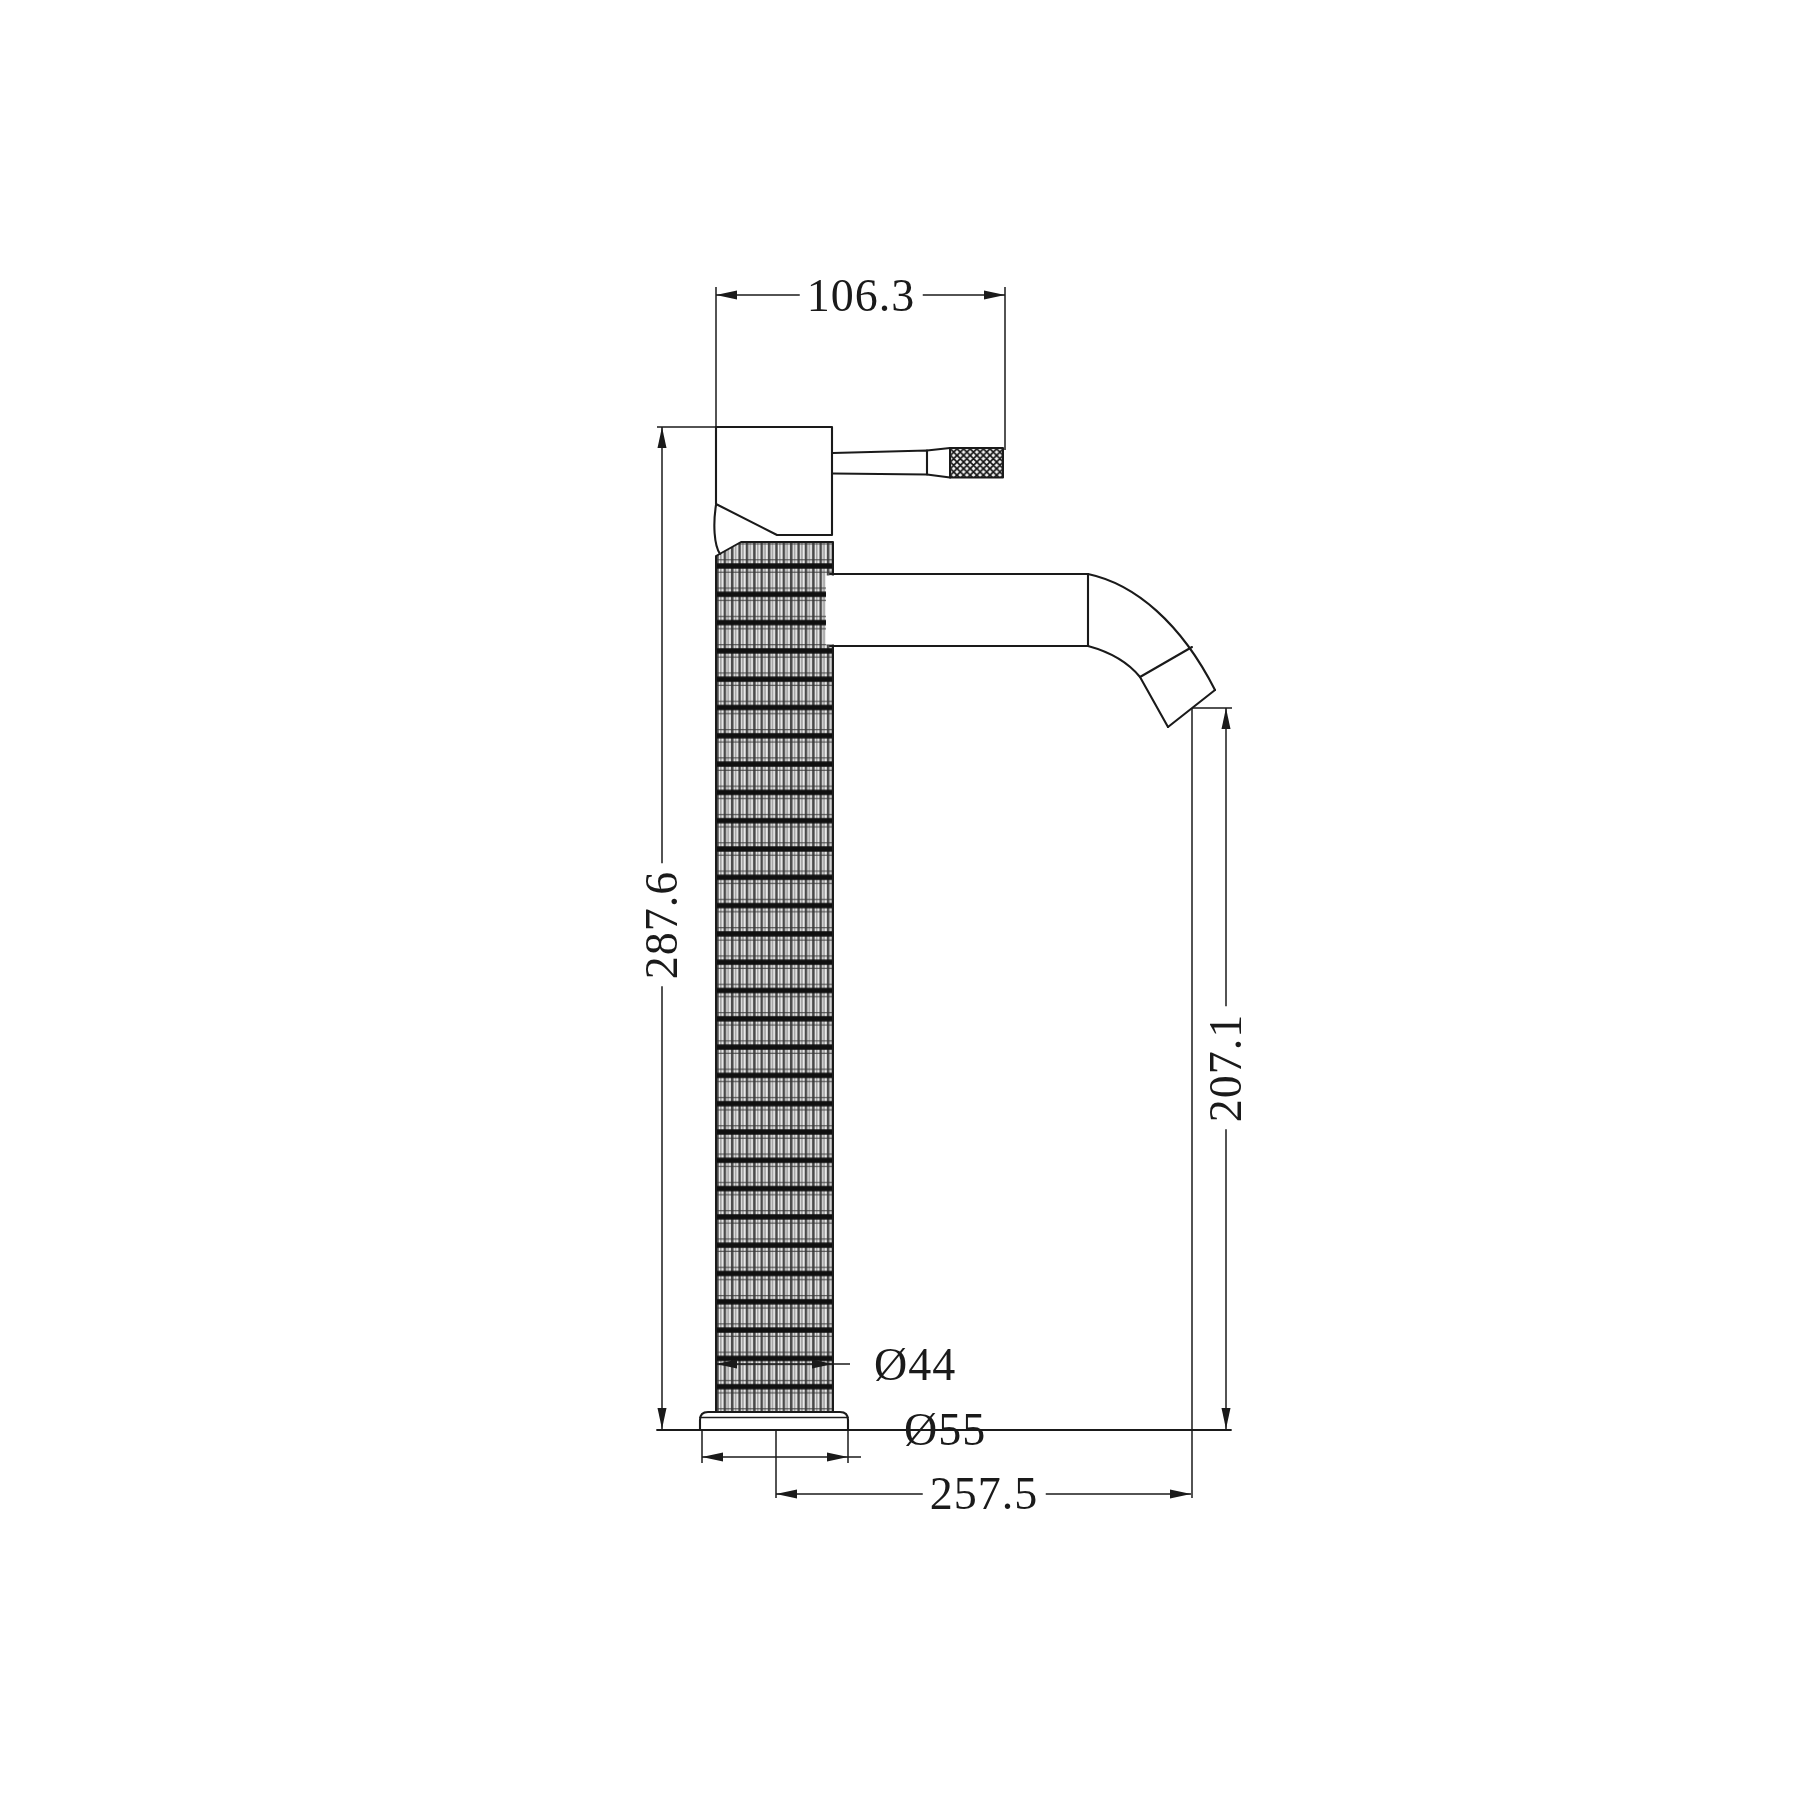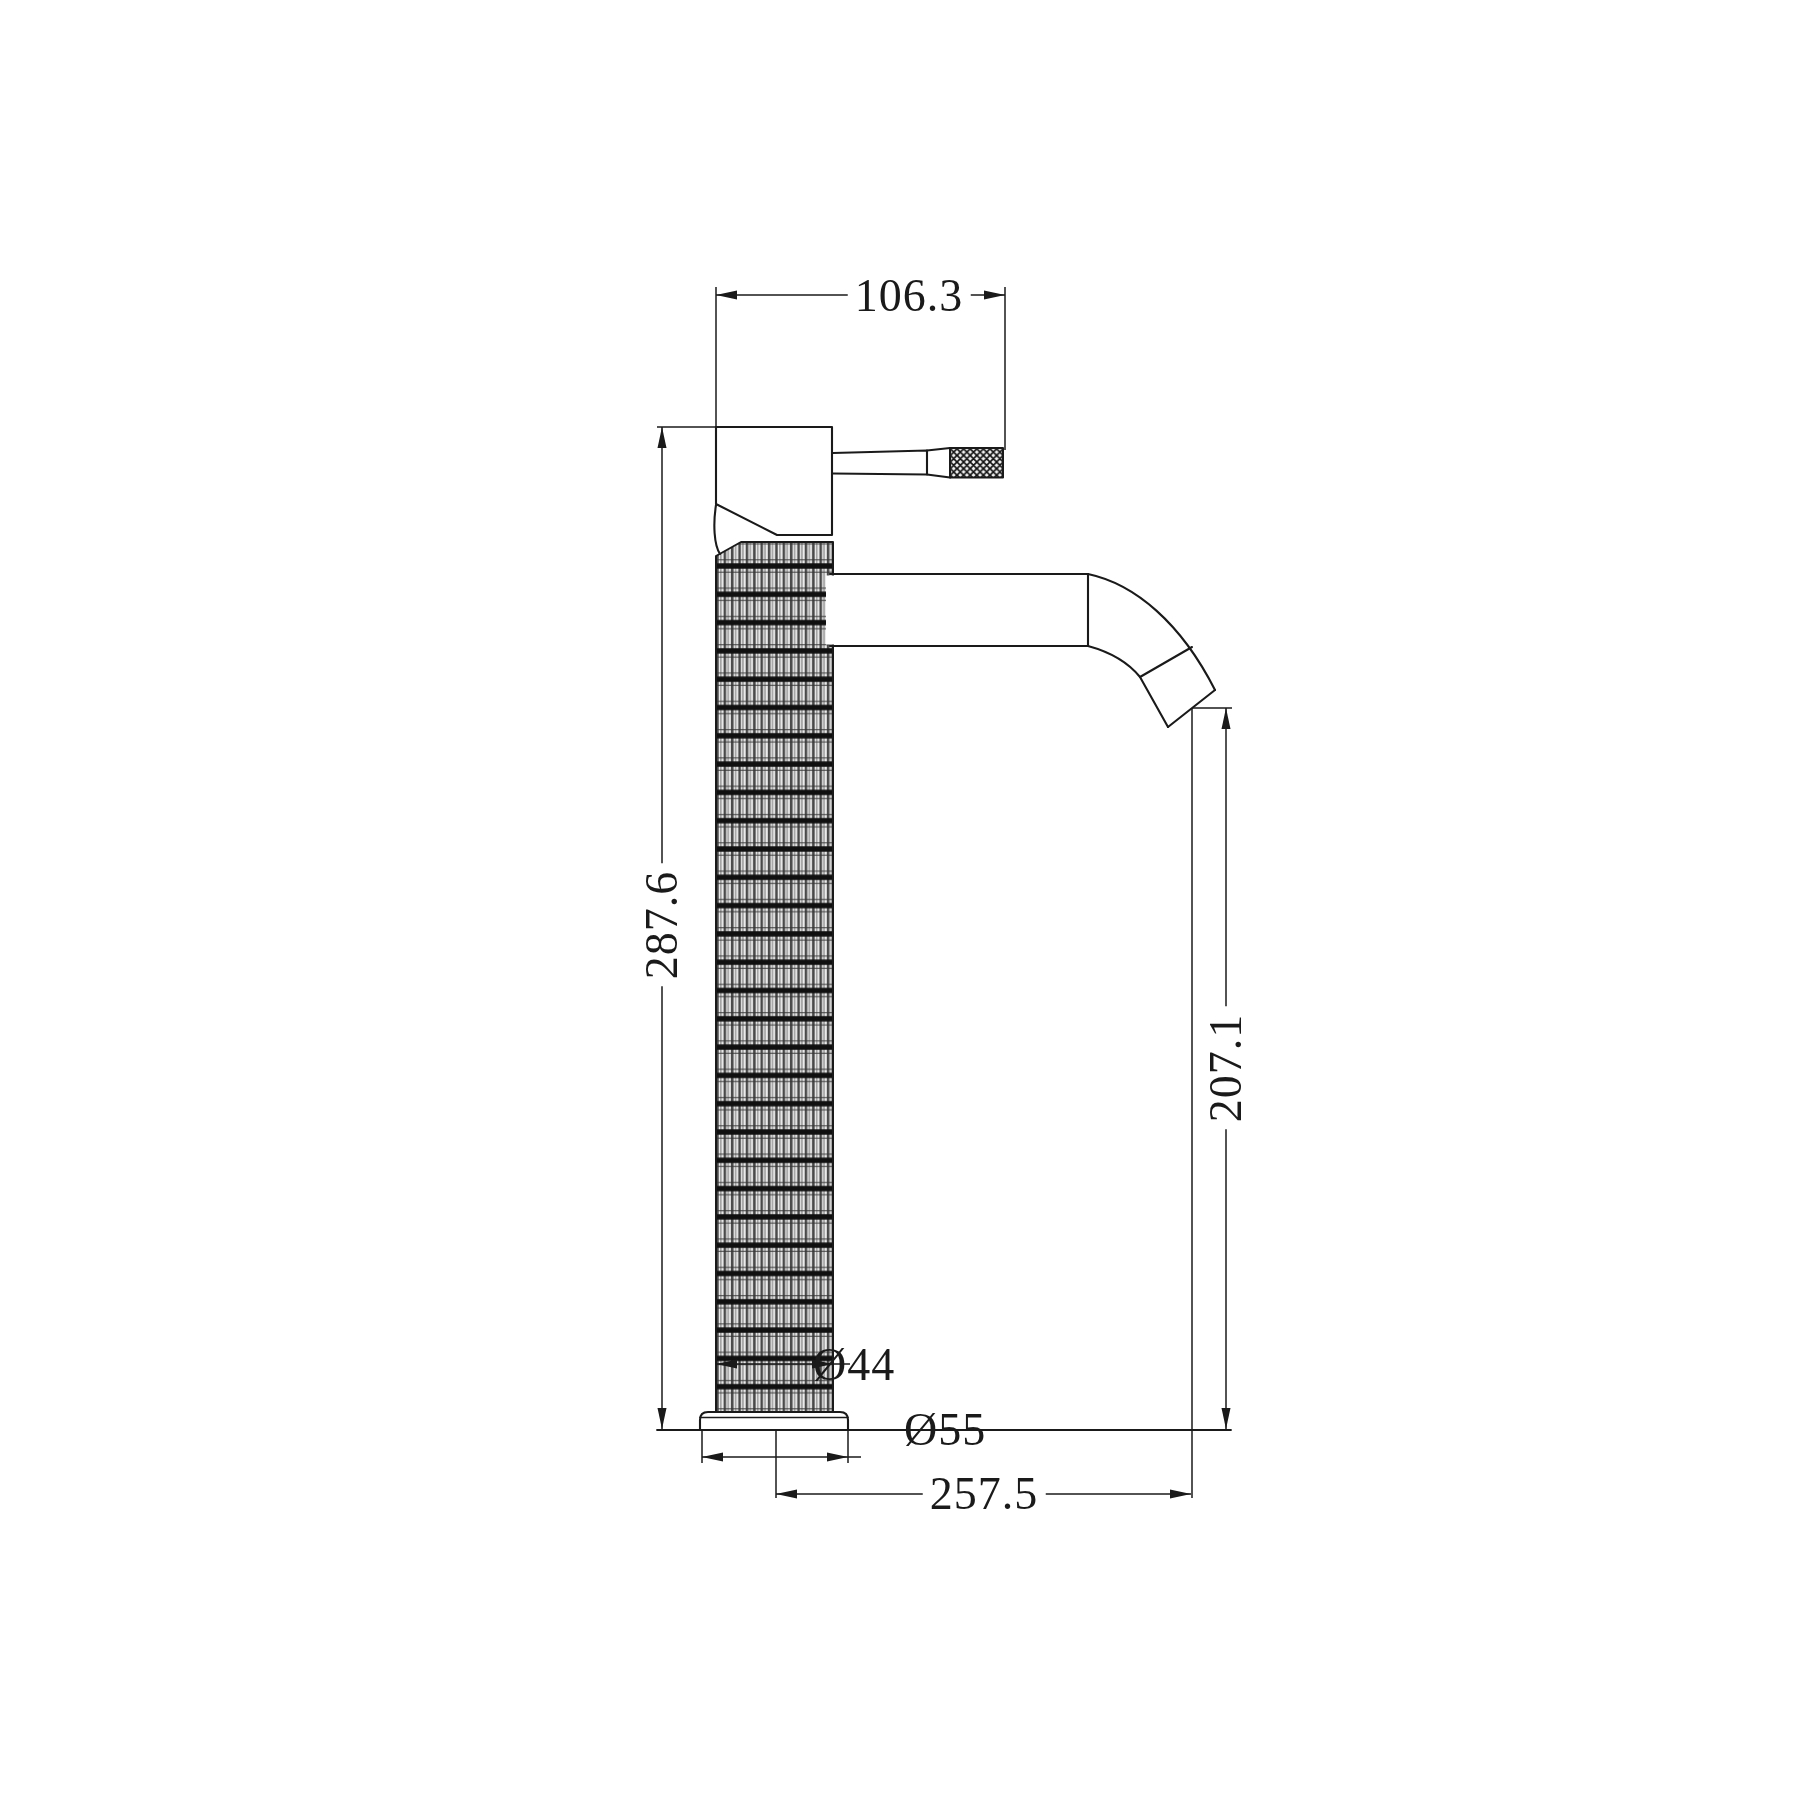--- a/index.html
+++ b/index.html
@@ -110,25 +110,25 @@
 
     <g>
       <path d="M776,1430 L776,1498"></path>
       <path d="M776,1494 L1191,1494"></path>
       <path d="M776,1494 L797,1489.5 L797,1498.5 Z" fill="#1a1a1a" stroke="none"></path>
       <path d="M1191,1494 L1170,1489.5 L1170,1498.5 Z" fill="#1a1a1a" stroke="none"></path>
     </g>
   </g>
 </svg>
 
-<div class="dim-label" style="left:861px;top:296px;margin-left:48px;">106.3</div>
+<div class="dim-label" style="left:861px;top:296px;">106.3</div>
 
 <div class="dim-label vert" style="left:662px;top:925px;">287.6</div>
 
 <div class="dim-label vert" style="left:1226px;top:1068px;">207.1</div>
 
-<div class="dim-label leader" style="left:813px;top:1365px;">Ø44</div>
+<div class="dim-label leader" style="left:874px;top:1365px;">Ø44</div>
 
 <div class="dim-label leader" style="left:864px;top:1430px;margin-left:40px;">Ø55</div>
 
 <div class="dim-label" style="left:984px;top:1494px;">257.5</div>
 
 </div>
 
 </body></html>

